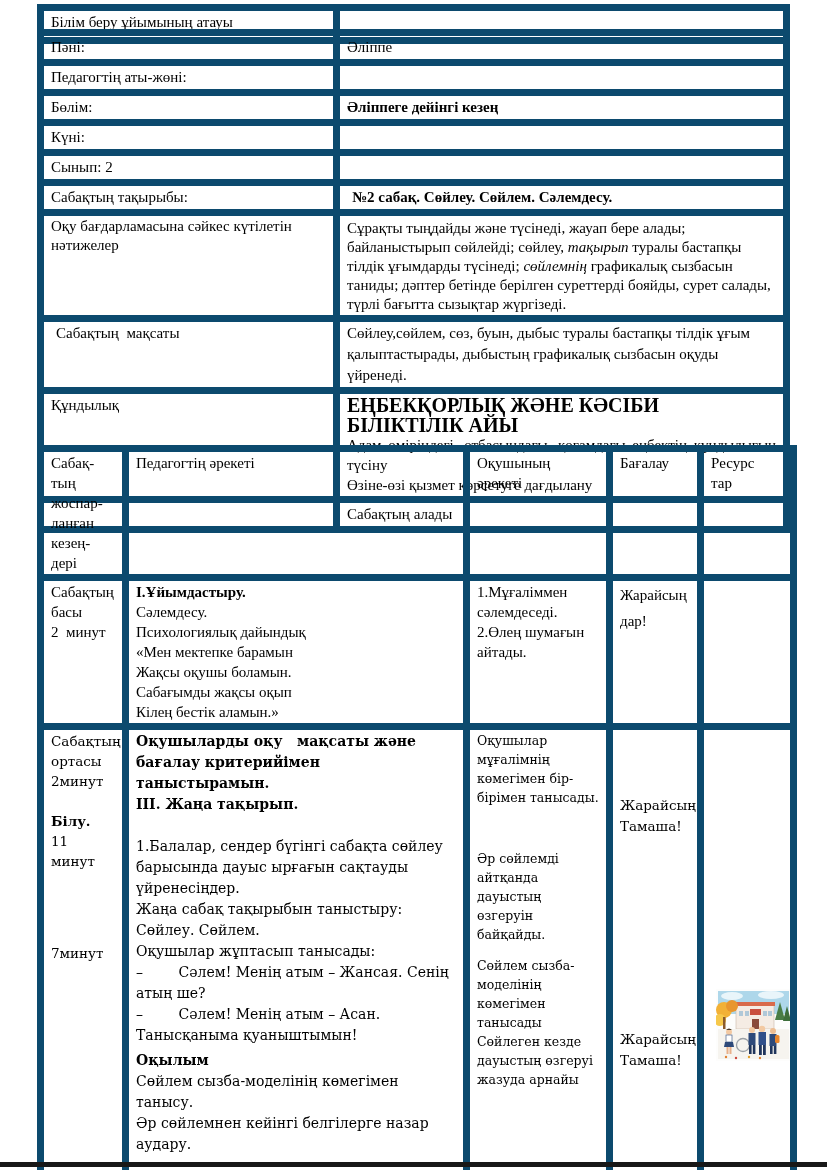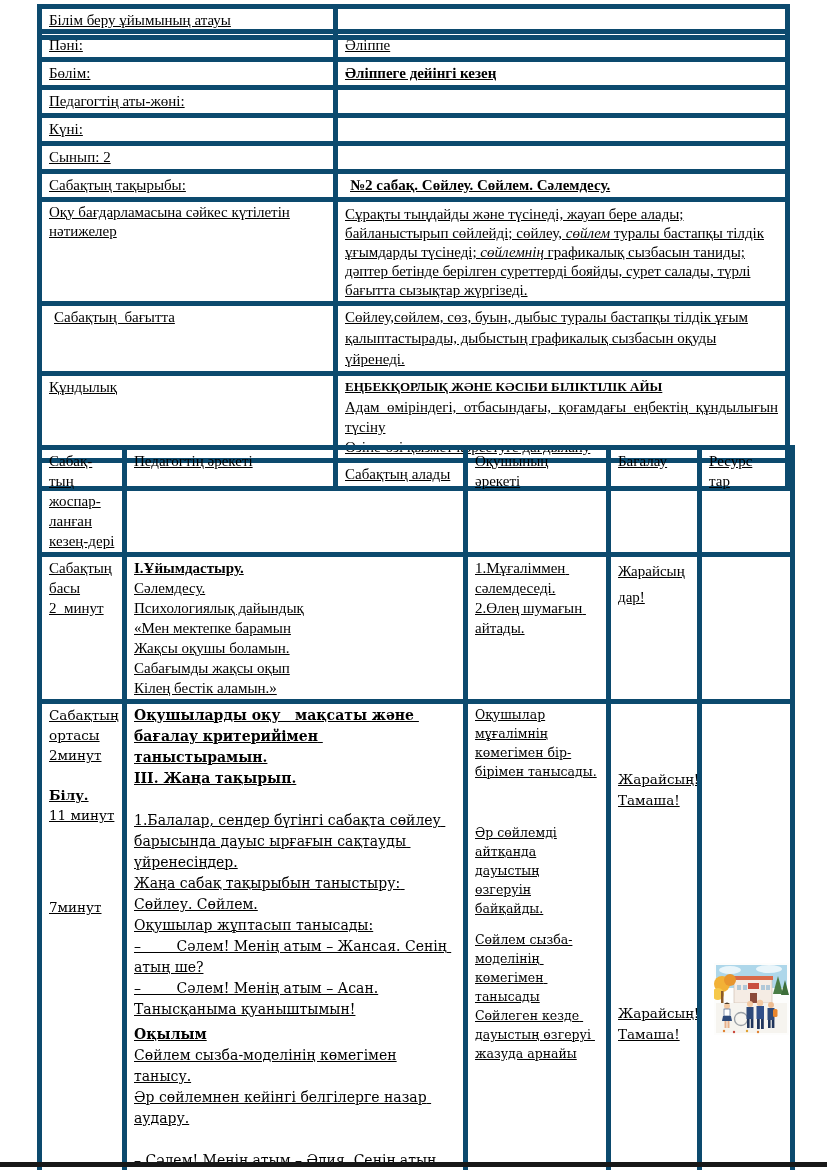--- a/index.html
+++ b/index.html
@@ -2,32 +2,32 @@
 <html><head>
 <meta charset="utf-8">
 <style>
   html,body{margin:0;padding:0;}
   body{
     width:827px;height:1170px;overflow:hidden;position:relative;
     background:#ffffff;color:#000;
     font-family:"Liberation Serif", serif;
   }
   table{border-collapse:collapse;table-layout:fixed;}
-  td{border:5px solid #0c4a6e;vertical-align:top;padding:1px 7px;font-size:15px;line-height:21px;overflow:hidden;text-decoration:underline;}
+  td{border:7px solid #0c4a6e;vertical-align:top;padding:1px 7px;font-size:15px;line-height:21px;overflow:hidden;}
   .pre{white-space:pre-wrap;}
   .bold{font-weight:bold;}
   .just{text-align:justify;}
   #tableA{position:absolute;left:37px;top:4px;width:753px;}
   #tableA td{height:24px;}
   #tableB{position:absolute;left:37px;top:29px;width:753px;}
   #tableMain{position:absolute;left:37px;top:445px;width:753px;}
   .expected td{line-height:19px;}
   .expected .val{padding-top:3px;}
   .goalRow td{line-height:21px;}
-  .valueRow .vhead{font-size:13px;}
+  .valueRow .vhead{font-size:20px;}
   .mhead td{line-height:20px;}
   
   .altfont{font-family:"DejaVu Serif", serif;}
   .r3-stage{font-size:13.5px;line-height:20px;}
   .r3-teacher{font-size:14px;line-height:21px;}
   .r3-student{font-size:12.5px;line-height:19px;}
   .r3-assess{font-size:13.5px;line-height:21px;}
   .gap-know{margin-top:20px;}
   .gap-7min{margin-top:72px;}
   .stu-1{}
@@ -60,46 +60,46 @@
 <table id="tableB">
   <colgroup>
       <col style="width:296px">
       <col>
     </colgroup>
   <tbody>
       <tr style="height:22px">
     <td>Пәні:</td>
     <td>Әліппе</td>
   </tr>
+  <tr style="height:22px">
+    <td>Педагогтің аты-жөні:</td>
+    <td></td>
+  </tr>
   <tr style="height:23px">
     <td>Бөлім:</td>
     <td class="bold">Әліппеге дейінгі кезең</td>
   </tr>
   <tr style="height:22px">
-    <td>Педагогтің аты-жөні:</td>
-    <td></td>
-  </tr>
-  <tr style="height:22px">
     <td>Күні:</td>
     <td></td>
   </tr>
   <tr style="height:23px">
     <td>Сынып: 2</td>
     <td></td>
   </tr>
   <tr style="height:23px">
     <td>Сабақтың тақырыбы:</td>
     <td class="bold indented">№2 сабақ. Сөйлеу. Сөйлем. Сәлемдесу.</td>
   </tr>
   <tr class="expected" style="height:96px">
     <td>Оқу бағдарламасына сәйкес күтілетін нәтижелер</td>
-    <td class="val"><span>Сұрақты тыңдайды және түсінеді, жауап бере алады; байланыстырып сөйлейді; сөйлеу, </span><i>сөйлем</i><span> туралы бастапқы тілдік ұғымдарды түсінеді; </span><i>сөйлемнің</i><span> графикалық сызбасын таниды; дәптер бетінде берілген суреттерді бояйды, сурет салады, түрлі бағытта сызықтар  жүргізеді.</span></td>
+    <td class="val"><span>Сұрақты тыңдайды және түсінеді, жауап бере алады; байланыстырып сөйлейді; сөйлеу, </span><i>тақырып</i><span> туралы бастапқы тілдік ұғымдарды түсінеді; </span><i>сөйлемнің</i><span> графикалық сызбасын таниды; дәптер бетінде берілген суреттерді бояйды, сурет салады, түрлі бағытта сызықтар  жүргізеді.</span></td>
   </tr>
   <tr class="goalRow" style="height:70px">
-    <td style="padding-left:12px" class="pre">Сабақтың  бағытта</td>
+    <td style="padding-left:12px" class="pre">Сабақтың  мақсаты</td>
     <td>Сөйлеу,сөйлем, сөз, буын, дыбыс туралы бастапқы тілдік ұғым қалыптастырады, дыбыстың графикалық сызбасын оқуды үйренеді.</td>
   </tr>
   <tr class="valueRow" style="height:83px">
     <td>Құндылық</td>
     <td style="line-height:20px">
       <div class="bold vhead">ЕҢБЕКҚОРЛЫҚ ЖӘНЕ КӘСІБИ БІЛІКТІЛІК АЙЫ</div>
       <div class="just">Адам өміріндегі, отбасындағы, қоғамдағы еңбектің құндылығын түсіну</div>
       <div>Өзіне-өзі қызмет көрсетуге дағдылану</div>
     </td>
   </tr>

